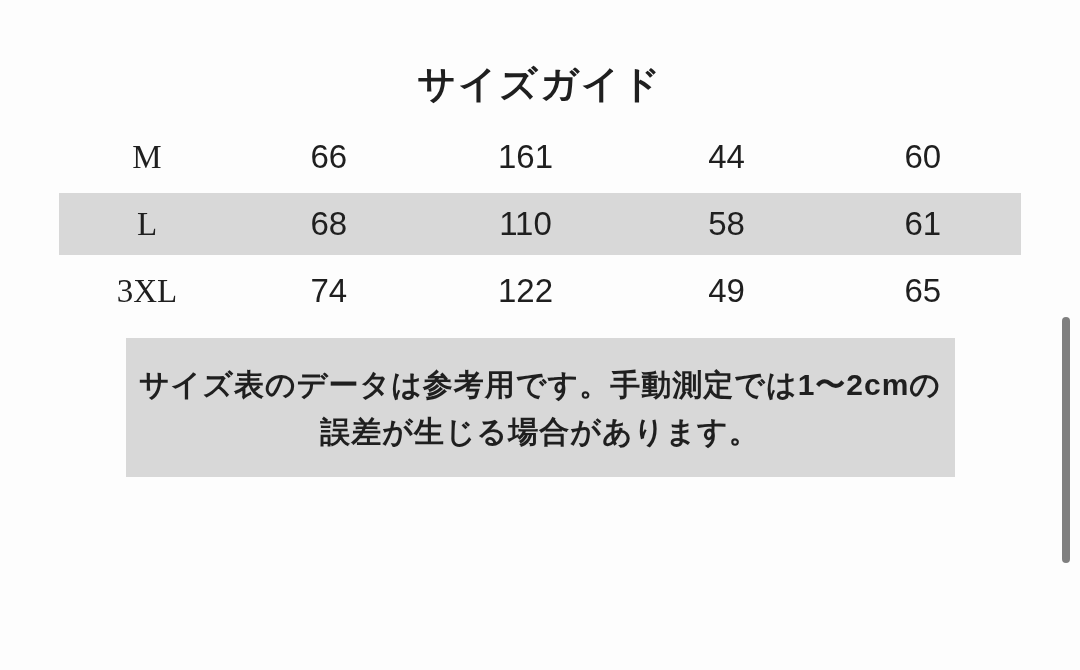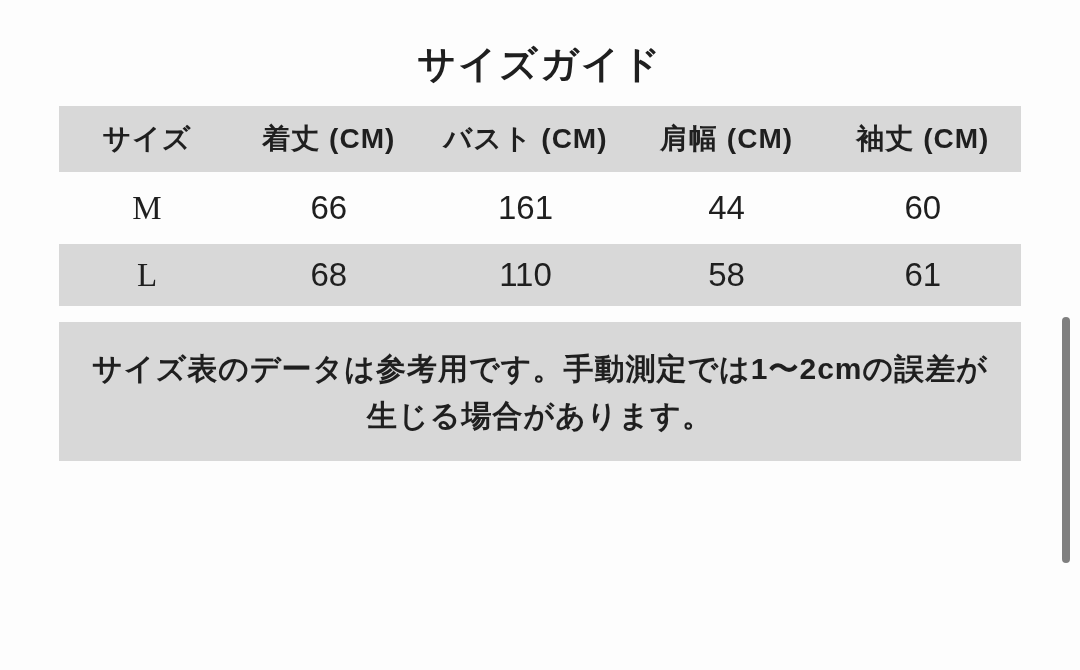--- a/index.html
+++ b/index.html
@@ -16,20 +16,21 @@
     color: #1f1f1f;
   }
   .page-title {
     padding-top: 40px;
     height: 48px;
     line-height: 48px;
     text-align: center;
     font-size: 38px;
     font-weight: 600;
     letter-spacing: 2px;
+    margin-top: 20px;
   }
   table.size-table {
     width: 962px;
     margin: 13px auto 0 auto;
     border-collapse: separate;
     border-spacing: 0 5px;
     table-layout: fixed;
   }
   table.size-table th {
     height: 64px;
@@ -47,21 +48,21 @@
     font-size: 33px;
   }
   table.size-table tr.band td {
     background: #d8d8d8;
   }
   td.size-cell {
     font-family: "Liberation Serif", "DejaVu Serif", serif;
     font-size: 34px;
   }
   .note-band {
-    width: 962px;
+    width: 829px;
     height: 139px;
     margin: 11px auto 0 auto;
     background: #d8d8d8;
     display: flex;
     align-items: center;
     justify-content: center;
   }
   .note-text {
     width: 902px;
     text-align: center;
@@ -88,40 +89,40 @@
 <table class="size-table">
   <colgroup>
     <col style="width:18.3%">
     <col style="width:19.5%">
     <col style="width:21.4%">
     <col style="width:20.4%">
     <col style="width:20.4%">
   </colgroup>
   <tbody>
     <tr>
-      <th>サイズ</th>
-      <th>着丈 (CM)</th>
-      <th>バスト (CM)</th>
-      <th>肩幅 (CM)</th>
-      <th>袖丈 (CM)</th>
-    </tr>
-    <tr>
       <td class="size-cell">M</td>
       <td>66</td>
       <td>161</td>
       <td>44</td>
       <td>60</td>
     </tr>
     <tr class="band">
       <td class="size-cell">L</td>
       <td>68</td>
       <td>110</td>
       <td>58</td>
       <td>61</td>
     </tr>
+    <tr>
+      <td class="size-cell">3XL</td>
+      <td>74</td>
+      <td>122</td>
+      <td>49</td>
+      <td>65</td>
+    </tr>
   </tbody>
 </table>
 
 <div class="note-band">
   <div class="note-text">サイズ表のデータは参考用です。手動測定では1〜2cmの誤差が生じる場合があります。</div>
 </div>
 
 <div class="scrollbar-thumb"></div>
 
 </body></html>

